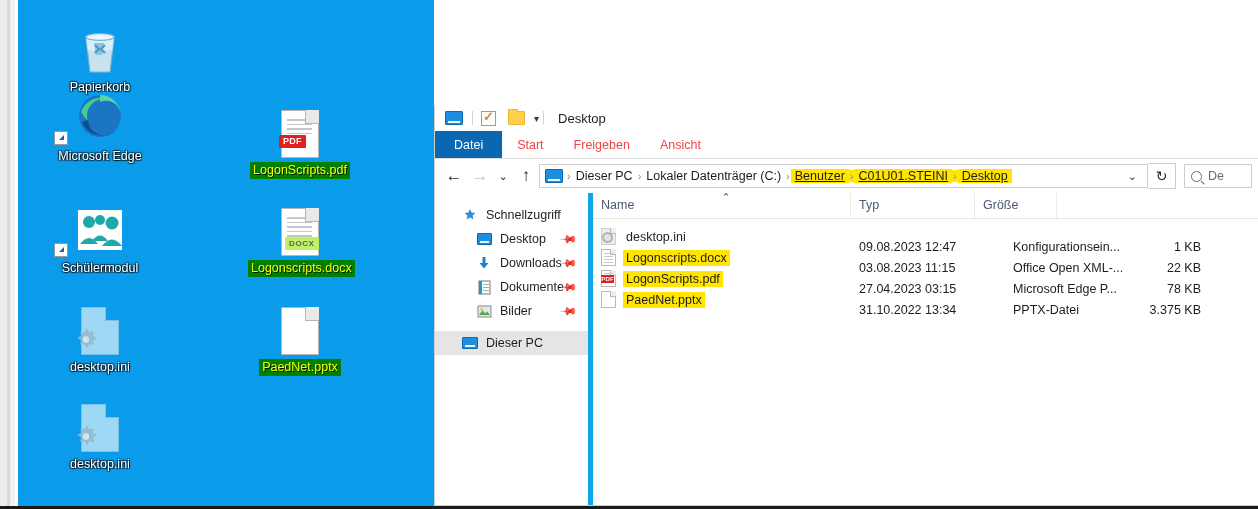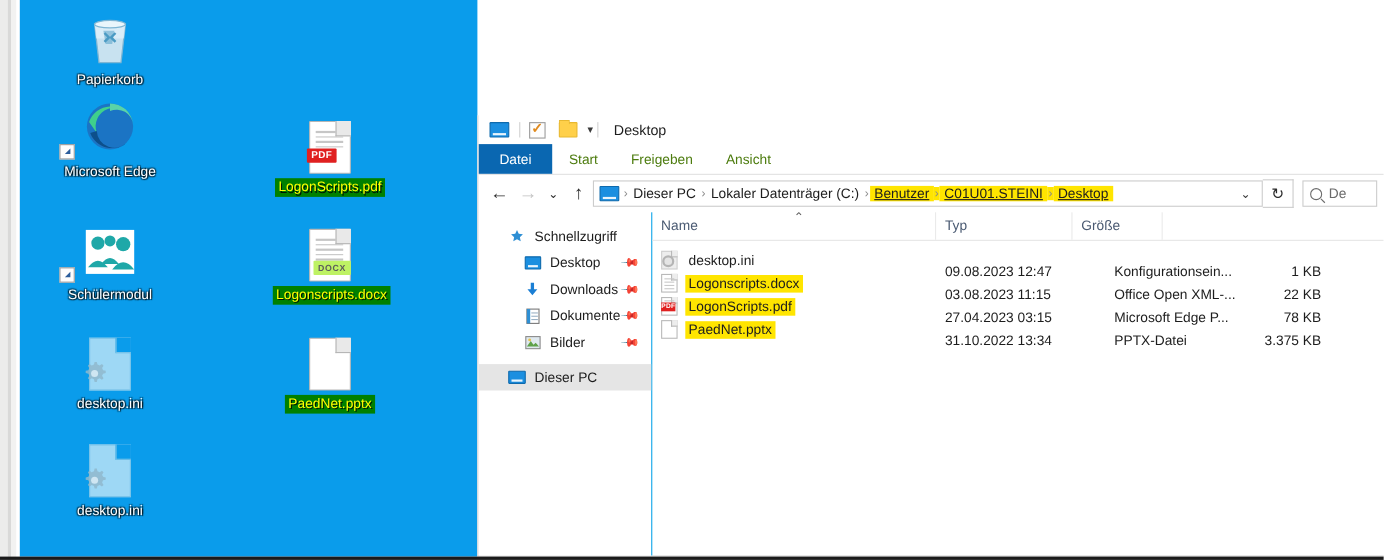--- a/index.html
+++ b/index.html
@@ -91,21 +91,21 @@
   .monitor::after { content:""; position:absolute; left:2px; right:2px; bottom:1px; height:2px; background:#ffffff; opacity:.9; }
   .qat-sep { width:1px; height:14px; background:#d2d2d2; margin:0 4px; }
   .props { width:15px; height:15px; border:1px solid #9b9b9b; background:#fdfdfd; position:relative; }
   .props::after { content:"✓"; position:absolute; left:1px; top:-3px; font-size:13px; color:#e08a1e; font-weight:bold; }
   .folder-ico { width:17px; height:14px; background:#ffd04a; border:1px solid #e8b830; border-radius:1px 1px 1px 1px; position:relative; }
   .folder-ico::before { content:""; position:absolute; left:-1px; top:-3px; width:8px; height:3px; background:#ffd04a; border:1px solid #e8b830; border-bottom:none; border-radius:1px 1px 0 0;}
   .qat-caret { font-size:10px; color:#3a3a3a; margin-left:3px; }
   .win-title { font-size:13px; color:#1d1d1d; margin-left:10px; }
 
   .ribbon { height:28px; display:flex; align-items:stretch; border-bottom:1px solid #dedede; background:#ffffff; }
-  .rtab { display:flex; align-items:center; padding:0 15px; font-size:12.5px; color:#4d7c0f; }
+  .rtab { display:flex; align-items:center; padding:0 15px; font-size:12.5px; color:#ef4444; }
   .rtab.file { background:#0a67b1; color:#ffffff; padding:0 19px; }
 
   .navbar { height:34px; display:flex; align-items:center; padding:0 6px; background:#ffffff; }
   .navbtn { width:26px; height:26px; display:flex; align-items:center; justify-content:center;
             font-size:17px; color:#2b2b2b; }
   .navbtn.dim { color:#c2c2c2; }
   .navbtn.small { font-size:11px; width:20px; }
   .crumbbar {
     flex:1; height:24px; border:1px solid #cccccc; background:#ffffff;
     display:flex; align-items:center; padding:0 2px 0 4px; font-size:12.5px; color:#1d1d1d;
@@ -123,21 +123,21 @@
     width:68px; height:24px; border:1px solid #cccccc; margin-left:8px;
     display:flex; align-items:center; gap:6px; padding:0 6px; overflow:hidden;
     font-size:12.5px; color:#6b6b6b; white-space:nowrap;
   }
   .mag { width:11px; height:11px; border:1.4px solid #6b6b6b; border-radius:50%; position:relative; flex:none; }
   .mag::after { content:""; position:absolute; right:-4px; bottom:-3px; width:5px; height:1.4px;
                 background:#6b6b6b; transform:rotate(45deg); }
 
   .body { display:flex; height:calc(401px - 26px - 28px - 34px); }
   .nav {
-    width:158px; border-right:1px solid #0ea5e9; padding-top:10px; background:#ffffff;
+    width:158px; border-right:5px solid #0ea5e9; padding-top:10px; background:#ffffff;
     font-size:12.5px; color:#1d1d1d;
   }
   .navitem { height:24px; display:flex; align-items:center; padding-left:26px; position:relative; }
   .navitem.indent { padding-left:40px; }
   .navitem.sel { background:#e5e5e5; }
   .navitem .ni { width:18px; display:flex; align-items:center; justify-content:center; margin-right:7px; flex:none; }
   .pin { position:absolute; right:12px; color:#9d9d9d; font-size:11px; transform:rotate(45deg); }
 
   .files { flex:1; display:flex; flex-direction:column; min-width:0; }
   .colhead { display:flex; height:26px; border-bottom:1px solid #e6e6e6; font-size:12.5px; color:#4a5a72; }
@@ -165,21 +165,21 @@
 </head>
 <body>
 
 <div id="root">
   <div class="edge-strip-a"></div>
   <div class="edge-strip-b"></div>
   <div class="edge-strip-c"></div>
   <div class="edge-strip-d"></div>
 
   <div id="desktop">
-      <div class="dicon" style="left: 30px; top: 8px;"><div class="glyph">
+      <div class="dicon" style="left: 30px; top: 23px;"><div class="glyph">
           <div class="bin">
         <svg width="46" height="48" viewBox="0 0 46 48">
           <path d="M9 10 L37 10 L33 45 L13 45 Z" fill="#c8e2f0" stroke="#7fb6d4" stroke-width="1.2"></path>
           <path d="M9 10 L37 10 L35.5 23 L10.5 23 Z" fill="#dff0fa" opacity=".8"></path>
           <ellipse cx="23" cy="10" rx="14" ry="3.4" fill="#eaf6fc" stroke="#7fb6d4" stroke-width="1.2"></ellipse>
           <path d="M18 18 l4 4 -4 4 M28 18 l-4 4 4 4" stroke="#4b9bc4" stroke-width="2.2" fill="none"></path>
           <path d="M17 16 h10 l-2 12 h-6 Z" fill="#4b9bc4" opacity=".5"></path>
         </svg></div>
         </div><span class="lbl">Papierkorb</span></div>
       <div class="dicon" style="left: 30px; top: 92px;"><div class="glyph">

